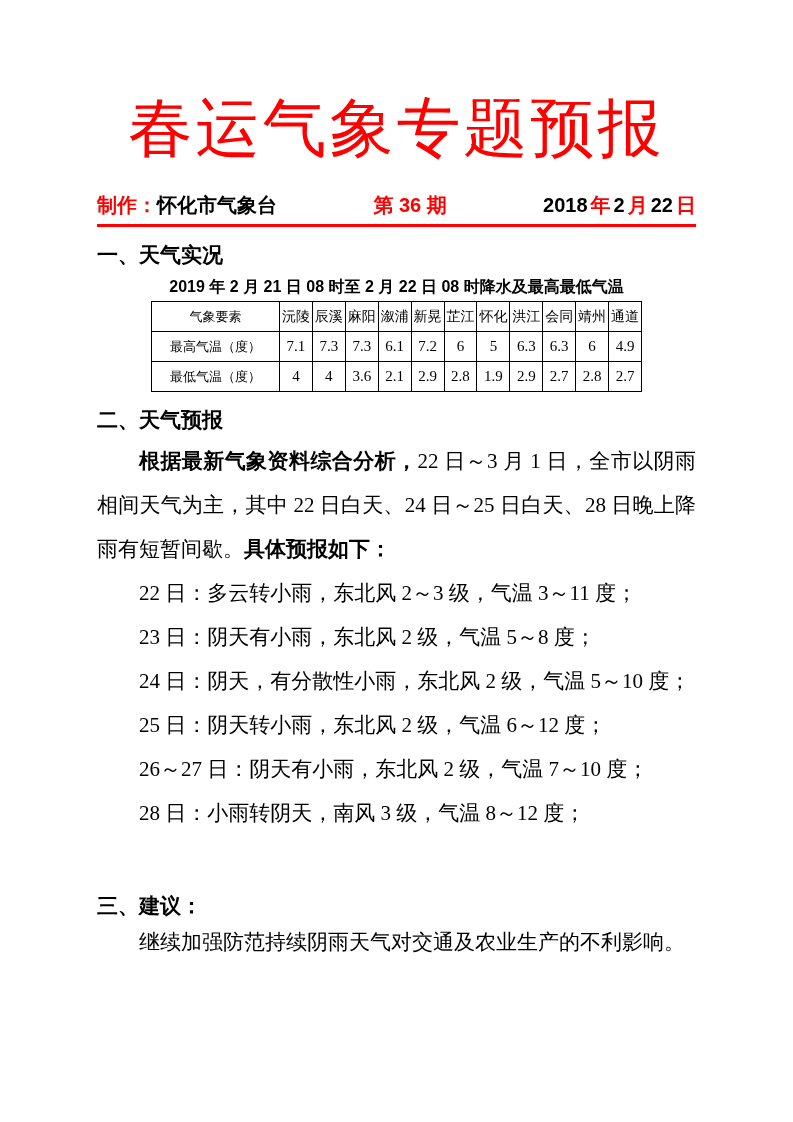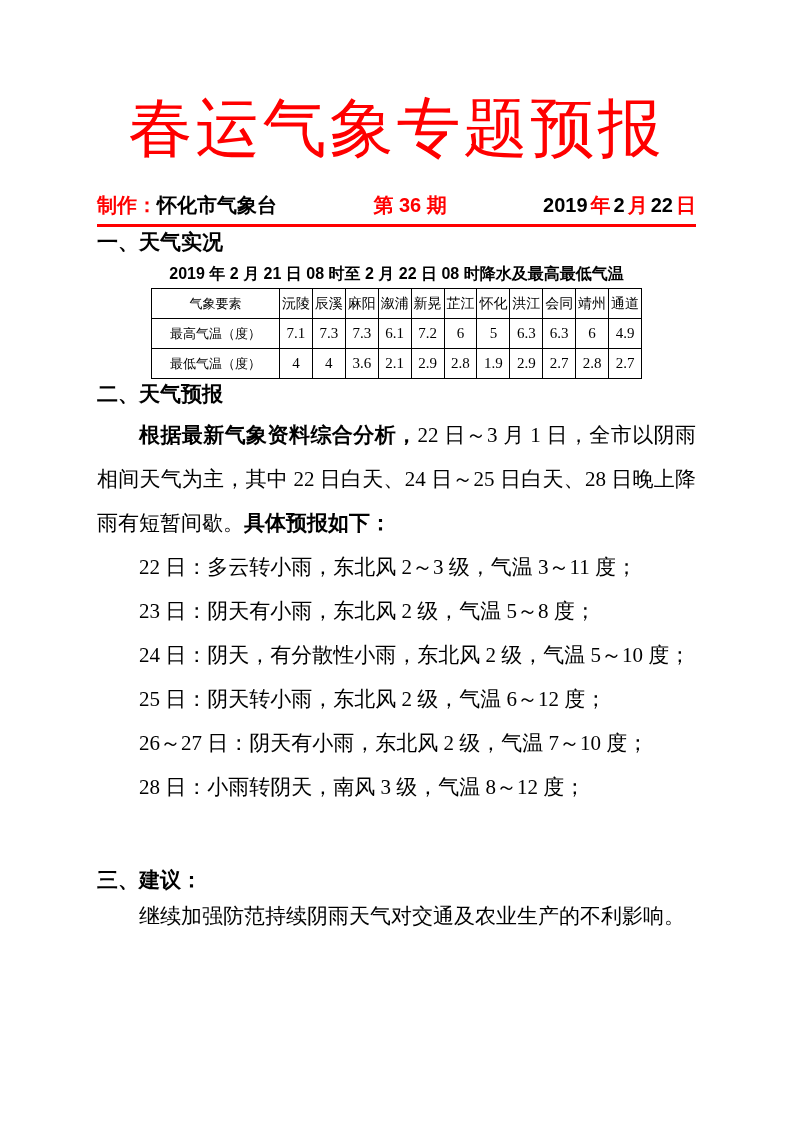--- a/index.html
+++ b/index.html
@@ -40,20 +40,21 @@
   .masthead .date span { margin-left: 3px; }
   .masthead .date span:first-child { margin-left: 0; }
 
   .red-rule {
     margin-top: 4px;
     border: none;
     border-top: 3.5px solid #ff0000;
   }
 
   .sec-heading {
+    margin-top: 13px;
     font-family: "Liberation Sans", "DejaVu Sans", sans-serif;
     font-weight: bold;
     font-size: 21px;
     line-height: 29px;
   }
 
   .table-caption {
     margin-top: 7px;
     text-align: center;
     font-family: "Liberation Sans", "DejaVu Sans", sans-serif;
@@ -117,21 +118,21 @@
   <div class="content">
 
     <div class="doc-title">春运气象专题预报</div>
 
     <div class="masthead">
       <span>
         <span class="red">制作：</span><span class="blk">怀化市气象台</span>
       </span>
       <span class="red">第 36 期</span>
       <span class="date">
-        <span class="blk">2019</span><span class="red">年</span><span class="blk">2</span><span class="red">月</span><span class="blk">22</span><span class="red">日</span>
+        <span class="blk">2018</span><span class="red">年</span><span class="blk">2</span><span class="red">月</span><span class="blk">22</span><span class="red">日</span>
       </span>
     </div>
 
     <hr class="red-rule">
 
     <div class="sec-heading">一、天气实况</div>
 
     <div class="table-caption">2019 年 2 月 21 日 08 时至 2 月 22 日 08 时降水及最高最低气温</div>
 
     <table class="obs">

